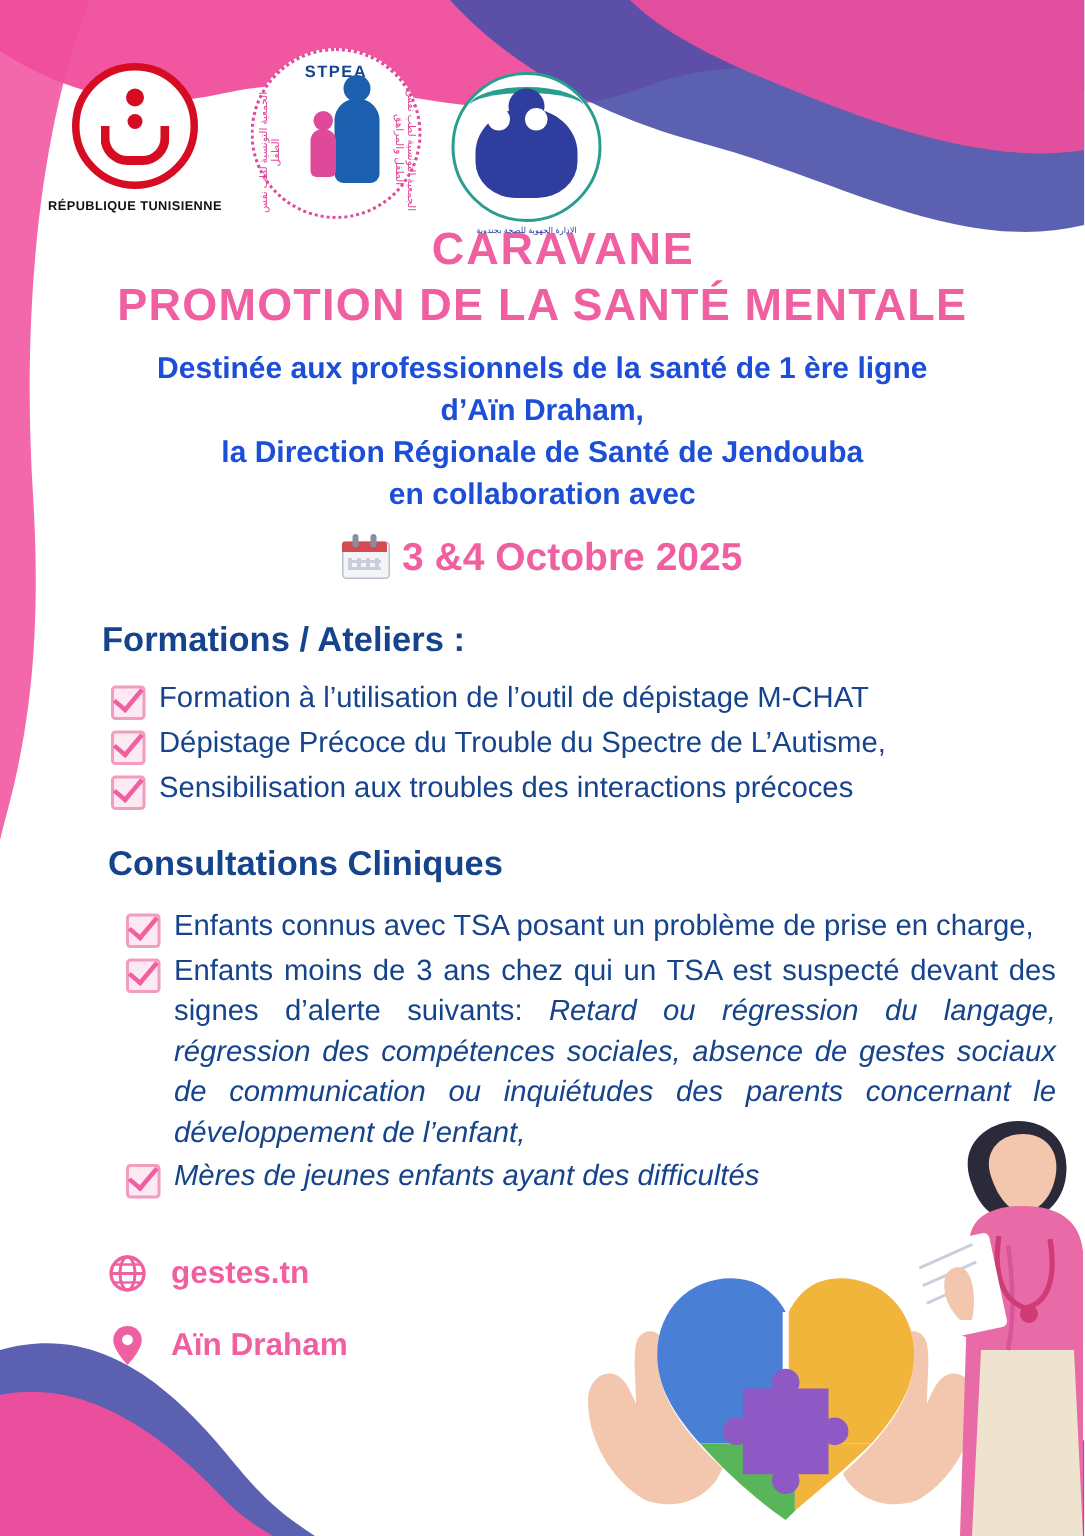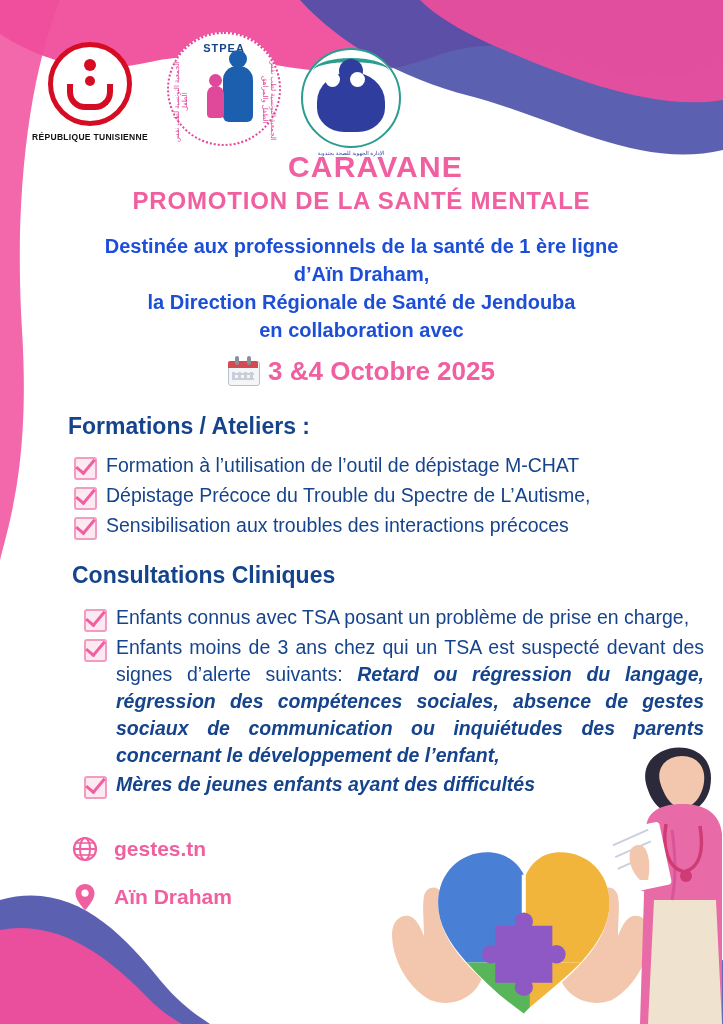--- a/index.html
+++ b/index.html
@@ -204,21 +204,21 @@
   }
   .title-line1 {
     color: #f05fa0;
     font-size: 30px;
     font-weight: bold;
     letter-spacing: 1.2px;
     margin-left: 28px;
   }
   .title-line2 {
     color: #f05fa0;
-    font-size: 24px;
+    font-size: 30px;
     font-weight: bold;
     letter-spacing: .8px;
     margin-top: 3px;
   }
 
   .subtitle {
     position: absolute;
     top: 232px;
     left: 0;
     width: 723px;
@@ -322,21 +322,21 @@
   .check:after {
     content: "";
     position: absolute;
     left: 4px; top: -4px;
     width: 8px; height: 16px;
     border: solid #f05fa0;
     border-width: 0 3px 3px 0;
     transform: rotate(40deg);
   }
 
-  .italic { font-style: italic; font-weight: bold; }
+  .italic { font-style: italic; }
 
   
   .contact {
     position: absolute;
     left: 72px;
     top: 836px;
     width: 360px;
   }
   .contact-row {
     display: flex;

